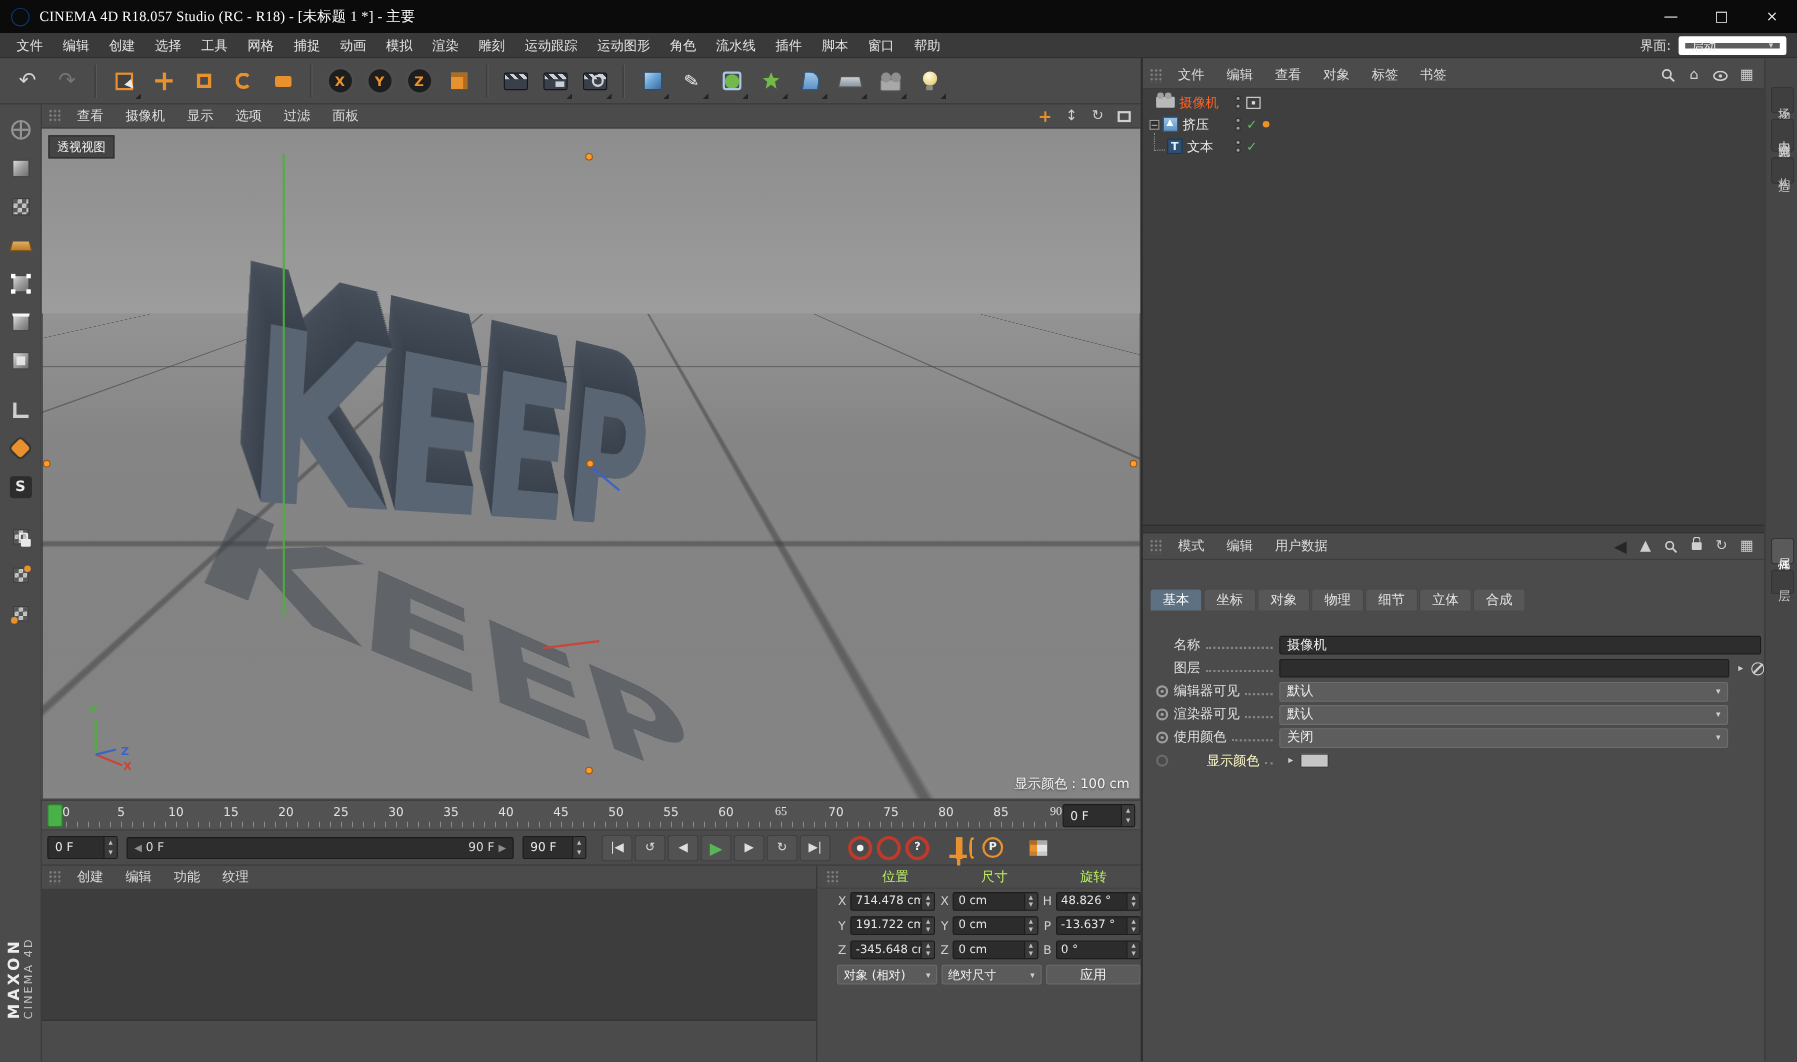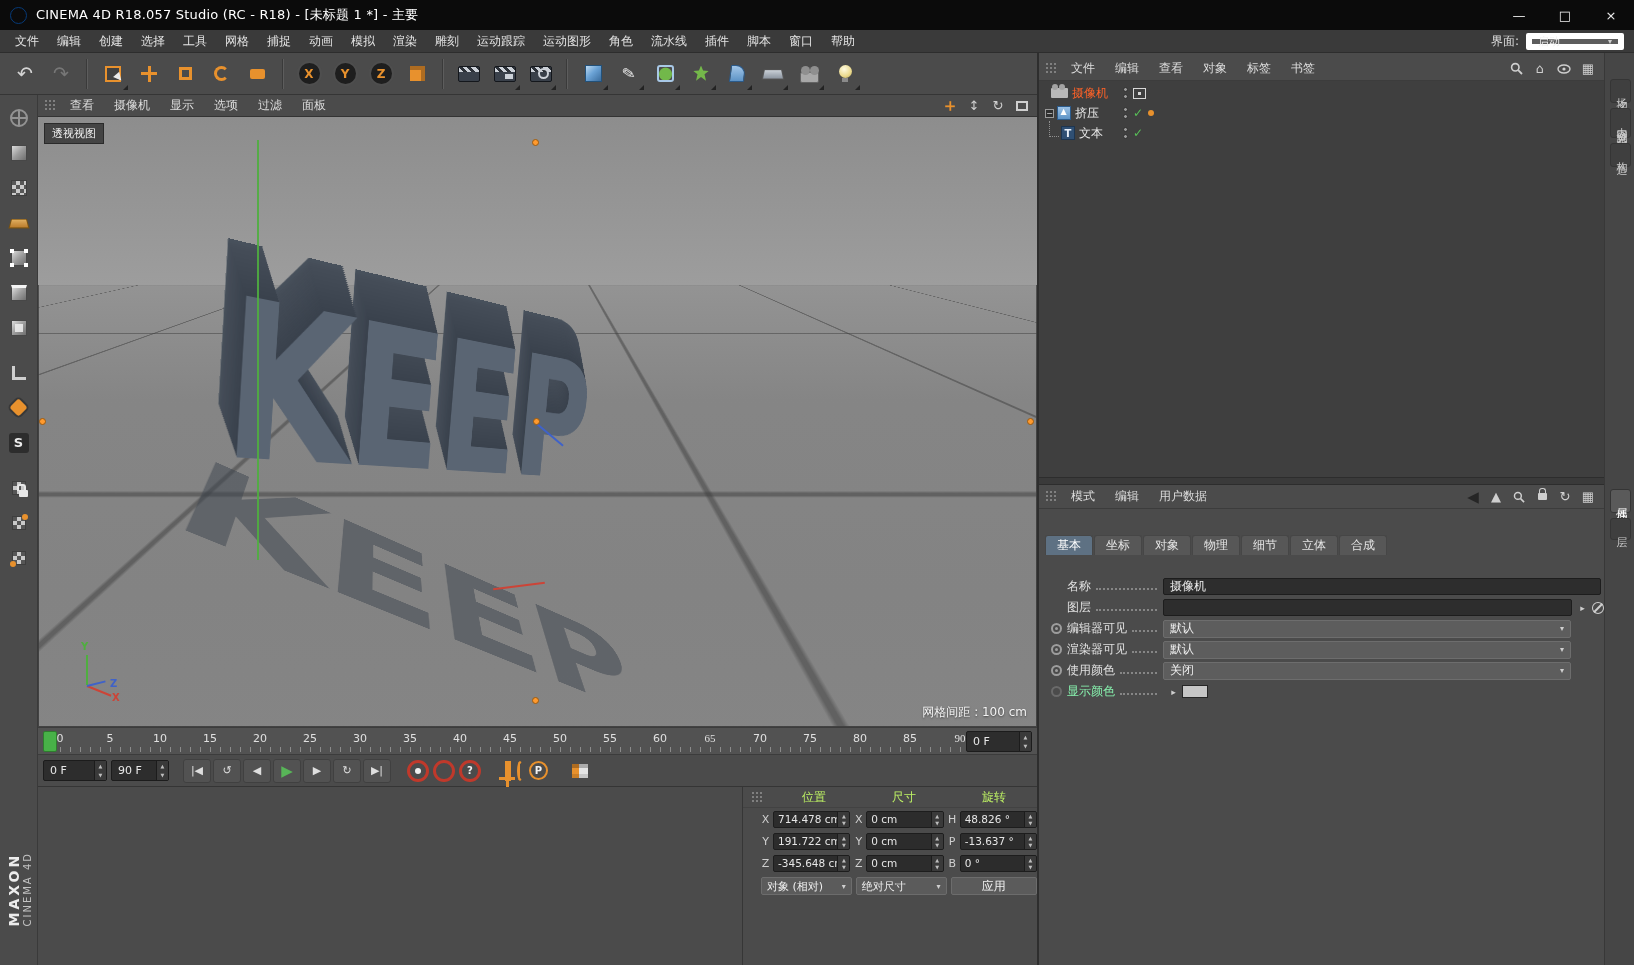--- a/index.html
+++ b/index.html
@@ -7,21 +7,21 @@
   body {
     font-family:"DejaVu Sans","Liberation Sans",sans-serif;
     font-size:12px; color:#ddd; background:#4b4b4b; user-select:none;
   }
   #app { position:relative; width:1634px; height:965px; background:#4b4b4b; }
 
   
   #titlebar { position:absolute; left:0; top:0; width:1634px; height:30px; background:#0b0b0b; display:flex; align-items:center; color:#fff; }
   .app-icon { width:17px; height:17px; border-radius:50%; margin:0 9px 0 10px;
     background:radial-gradient(circle at 35% 32%, #aeд 0, #9fc8ff 0, #2e7ad6 55%, #0c4e9e 100%); border:1px solid #063a78; }
-  .title-text { font-size:13px; letter-spacing:.2px; }
+  .title-text { font-size:13px; letter-spacing:.2px;font-family:Liberation Serif, serif; }
   .win-controls { margin-left:auto; display:flex; height:30px; }
   .winbtn { width:46px; height:30px; display:flex; align-items:center; justify-content:center; font-size:13px; color:#eee; }
 
   
   #menubar { position:absolute; left:0; top:30px; width:1634px; height:23px; background:#3a3a3a; border-bottom:1px solid #2d2d2d; display:flex; align-items:center; padding-left:6px; }
   .mitem { padding:0 9px; font-size:12px; color:#e3e3e3; height:23px; display:inline-flex; align-items:center; }
   .iface { margin-left:auto; display:flex; align-items:center; gap:7px; padding-right:10px; }
   .iface-label { color:#ddd; }
   .iface-select { width:98px; height:17px; background:#5d5d5d; border:6px solid #ffffff; border-radius:2px; display:flex; align-items:center; justify-content:space-between; padding:0 6px; font-size:11px; color:#f0f0f0; }
   .dar { font-size:8px; color:#cfcfcf; }
@@ -206,21 +206,21 @@
   .am-section { position:absolute; left:0; top:502px; width:565px; height:21px; background:linear-gradient(#595959,#505050); border-top:1px solid #656565; border-bottom:1px solid #414141; display:flex; align-items:center; padding-left:10px; font-weight:bold; color:#f4f4f4; font-size:12px; }
   #am-fields { position:absolute; left:0; top:523px; width:565px; }
   .frow { display:flex; align-items:center; height:21px; padding-left:6px; }
   .kc { width:22px; display:flex; align-items:center; justify-content:center; flex:none; }
   .keycircle { width:11px; height:11px; border-radius:50%; border:2px solid #9d9d9d; display:flex; align-items:center; justify-content:center; }
   .keycircle::after { content:""; width:3px; height:3px; border-radius:50%; background:#9d9d9d; }
   .keycircle.dim { border-color:#6a6a6a; }
   .keycircle.dim::after { background:transparent; }
   .labelwrap { width:96px; display:flex; align-items:center; flex:none; }
   .flabel { font-size:12px; color:#e0e0e0; white-space:nowrap; }
-  .flabel.dim { color:#86efac; }
+  .flabel.dim { color:#fef9c3;margin-left:30px; }
   .ldots { flex:1; border-bottom:2px dotted #868686; height:1px; margin:0 6px 0 5px; transform:translateY(2px); }
   .txtinput { height:17px; background:#2d2d2d; border:1px solid #1d1d1d; border-radius:2px; display:flex; align-items:center; padding-left:6px; font-size:12px; color:#ececec; }
   .w-name { width:438px; }
   .w-layer { width:410px; }
   .dropdownc { width:408px; height:18px; background:#5d5d5d; border:1px solid #6d6d6d; border-radius:2px; display:flex; align-items:center; justify-content:space-between; padding:0 6px; font-size:12px; color:#f0f0f0; }
   .minibtn { width:13px; height:15px; display:flex; align-items:center; justify-content:center; color:#cfcfcf; font-size:9px; margin-left:4px; }
   .nocircle { width:12px; height:12px; border-radius:50%; border:1.5px solid #cfcfcf; position:relative; margin-left:3px; }
   .nocircle::after { content:""; position:absolute; left:-1px; top:4.5px; width:12px; height:1.5px; background:#cfcfcf; transform:rotate(-45deg); }
   .swatch { width:26px; height:13px; background:#c6c6c6; border:1px solid #262626; margin-left:2px; }
 
@@ -428,21 +428,21 @@
     <span class="hdot" style="left:989px; top:301px;"></span>
     <div class="gizmo">
       <span class="gy"></span>
       <span class="gx"></span>
       <span class="gz"></span>
       <span class="glabel gly">Y</span>
       <span class="glabel glx">X</span>
       <span class="glabel glz">Z</span>
     </div>
     <span class="viewlabel">透视视图</span>
-    <span class="gridinfo">网格间距 : 100 cm</span>
+    <span class="gridinfo">显示颜色 : 100 cm</span>
   </div>
 
   <div id="ruler">
     <div class="ruler-track" id="ruler-ticks">
       <span class="frame-marker"></span>
     <span class="tick-label" style="left: 22px;">0</span>
         <span class="tick-label" style="left: 72px;">5</span>
         <span class="tick-label" style="left: 122px;">10</span>
         <span class="tick-label" style="left: 172px;">15</span>
         <span class="tick-label" style="left: 222px;">20</span>
@@ -471,20 +471,24 @@
   </div>
 
   <div id="transport">
     <span class="spinbox tr-frame">
       <span class="val">0 F</span>
       <span class="spin">
           <span>▲</span>
           <span>▼</span>
         </span>
     </span>
+    <span class="range">
+      <span><span class="arr">◀</span> <span>0 F</span></span>
+      <span><span>90 F</span> <span class="arr">▶</span></span>
+    </span>
     <span class="spinbox tr-end">
       <span class="val">90 F</span>
       <span class="spin">
           <span>▲</span>
           <span>▼</span>
         </span>
     </span>
     <span class="tpgroup">
       <span class="tpbtn">|◀</span>
       <span class="tpbtn">↺</span>
@@ -505,20 +509,27 @@
       <span><span class="cross small"></span></span>
       <span><span class="ic-scale small"></span></span>
       <span><span class="ic-rotate small"></span></span>
       <span class="pcircle">P</span>
       <span><span class="pla"></span></span>
     </span>
     <span class="kgrid"></span>
   </div>
 
   <div id="bottom">
+    <div id="materials">
+      <div class="pm-header">
+        <span class="grip"></span>
+        <span><span class="pmitem">创建</span><span class="pmitem">编辑</span><span class="pmitem">功能</span><span class="pmitem">纹理</span></span>
+      </div>
+      <div class="mat-body"></div>
+    </div>
     <div id="coords">
       <div class="chead">
         <span class="grip"></span>
         <span class="chlabel">位置</span>
         <span class="chlabel">尺寸</span>
         <span class="chlabel">旋转</span>
       </div>
       <div class="crow">
         <span class="ccell">
             <span class="axl">X</span>

